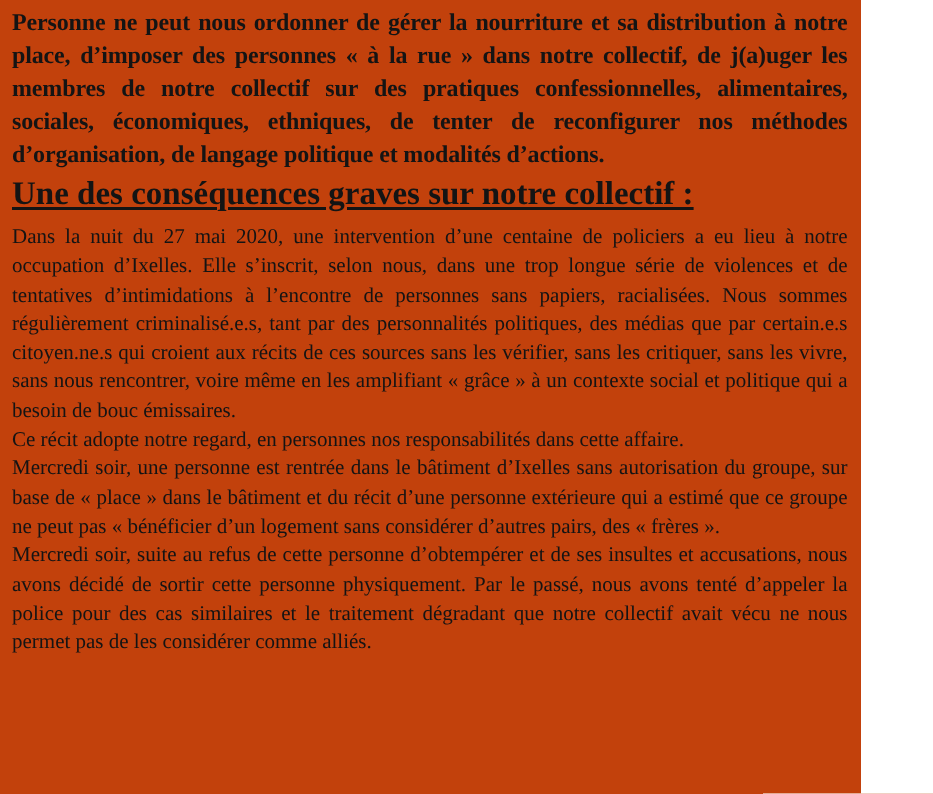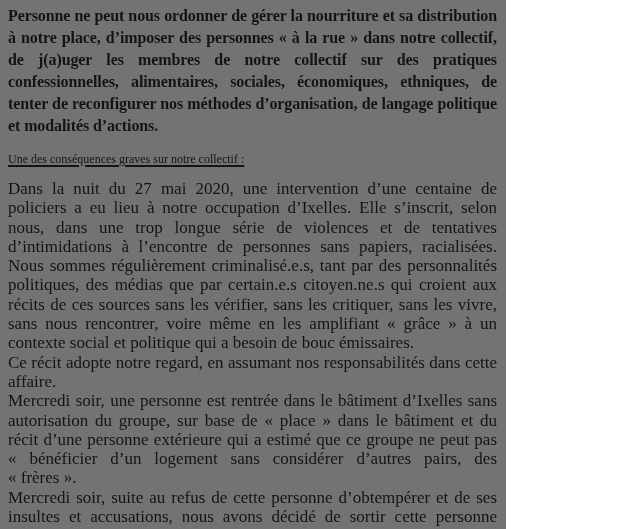--- a/index.html
+++ b/index.html
@@ -2,65 +2,65 @@
 <html lang="fr"><head>
 <meta charset="utf-8">
 <style>
   html, body {
     margin: 0;
     padding: 0;
     background: #ffffff;
   }
   .page {
     box-sizing: border-box;
-    width: 506px;
+    width: 574px;
     height: 529px;
     padding: 5px 9px 0 8px;
     overflow: hidden;
-    background: #737373;
+    background: #c2410c;
     color: #141414;
     font-family: "Liberation Serif", "DejaVu Serif", serif;
     -webkit-font-smoothing: antialiased;
   }
   .intro {
     margin: 0;
     font-size: 16px;
     font-weight: 700;
     line-height: 22px;
     letter-spacing: -0.1px;
     text-align: justify;
   }
   .heading {
-    margin: 12px 0 0 0;
-    font-size: 12px;
-    font-weight: 400;
+    margin: 4px 0 0 0;
+    font-size: 22px;
+    font-weight: 700;
     line-height: 20px;
     text-decoration: underline;
     text-decoration-thickness: 1.5px;
     text-underline-offset: 2px;
   }
   .body-text {
     margin-top: 10px;
-    font-size: 17px;
+    font-size: 14px;
     line-height: 19.3px;
   }
   .body-text p {
     margin: 0;
     text-align: justify;
   }
 </style>
 </head>
 <body>
 
 <div class="page">
 
   <p class="intro">Personne ne peut nous ordonner de gérer la nourriture et sa distribution à notre place, d’imposer des personnes «&nbsp;à la rue&nbsp;» dans notre collectif, de j(a)uger les membres de notre collectif sur des pratiques confessionnelles, alimentaires, sociales, économiques, ethniques, de tenter de reconfigurer nos méthodes d’organisation, de langage politique et modalités d’actions.</p>
 
   <p class="heading">Une des conséquences graves sur notre collectif&nbsp;:</p>
 
   <div class="body-text">
     <p>Dans la nuit du 27 mai 2020, une intervention d’une centaine de policiers a eu lieu à notre occupation d’Ixelles. Elle s’inscrit, selon nous, dans une trop longue série de violences et de tentatives d’intimidations à l’encontre de personnes sans papiers, racialisées. Nous sommes régulièrement criminalisé.e.s, tant par des personnalités politiques, des médias que par certain.e.s citoyen.ne.s qui croient aux récits de ces sources sans les vérifier, sans les critiquer, sans les vivre, sans nous rencontrer, voire même en les amplifiant «&nbsp;grâce&nbsp;» à un contexte social et politique qui a besoin de bouc émissaires.</p>
-    <p>Ce récit adopte notre regard, en assumant nos responsabilités dans cette affaire.</p>
+    <p>Ce récit adopte notre regard, en personnes nos responsabilités dans cette affaire.</p>
     <p>Mercredi soir, une personne est rentrée dans le bâtiment d’Ixelles sans autorisation du groupe, sur base de «&nbsp;place&nbsp;» dans le bâtiment et du récit d’une personne extérieure qui a estimé que ce groupe ne peut pas «&nbsp;bénéficier d’un logement sans considérer d’autres pairs, des «&nbsp;frères&nbsp;».</p>
     <p>Mercredi soir, suite au refus de cette personne d’obtempérer et de ses insultes et accusations, nous avons décidé de sortir cette personne physiquement. Par le passé, nous avons tenté d’appeler la police pour des cas similaires et le traitement dégradant que notre collectif avait vécu ne nous permet pas de les considérer comme alliés.</p>
   </div>
 
 </div>
 
 </body></html>

